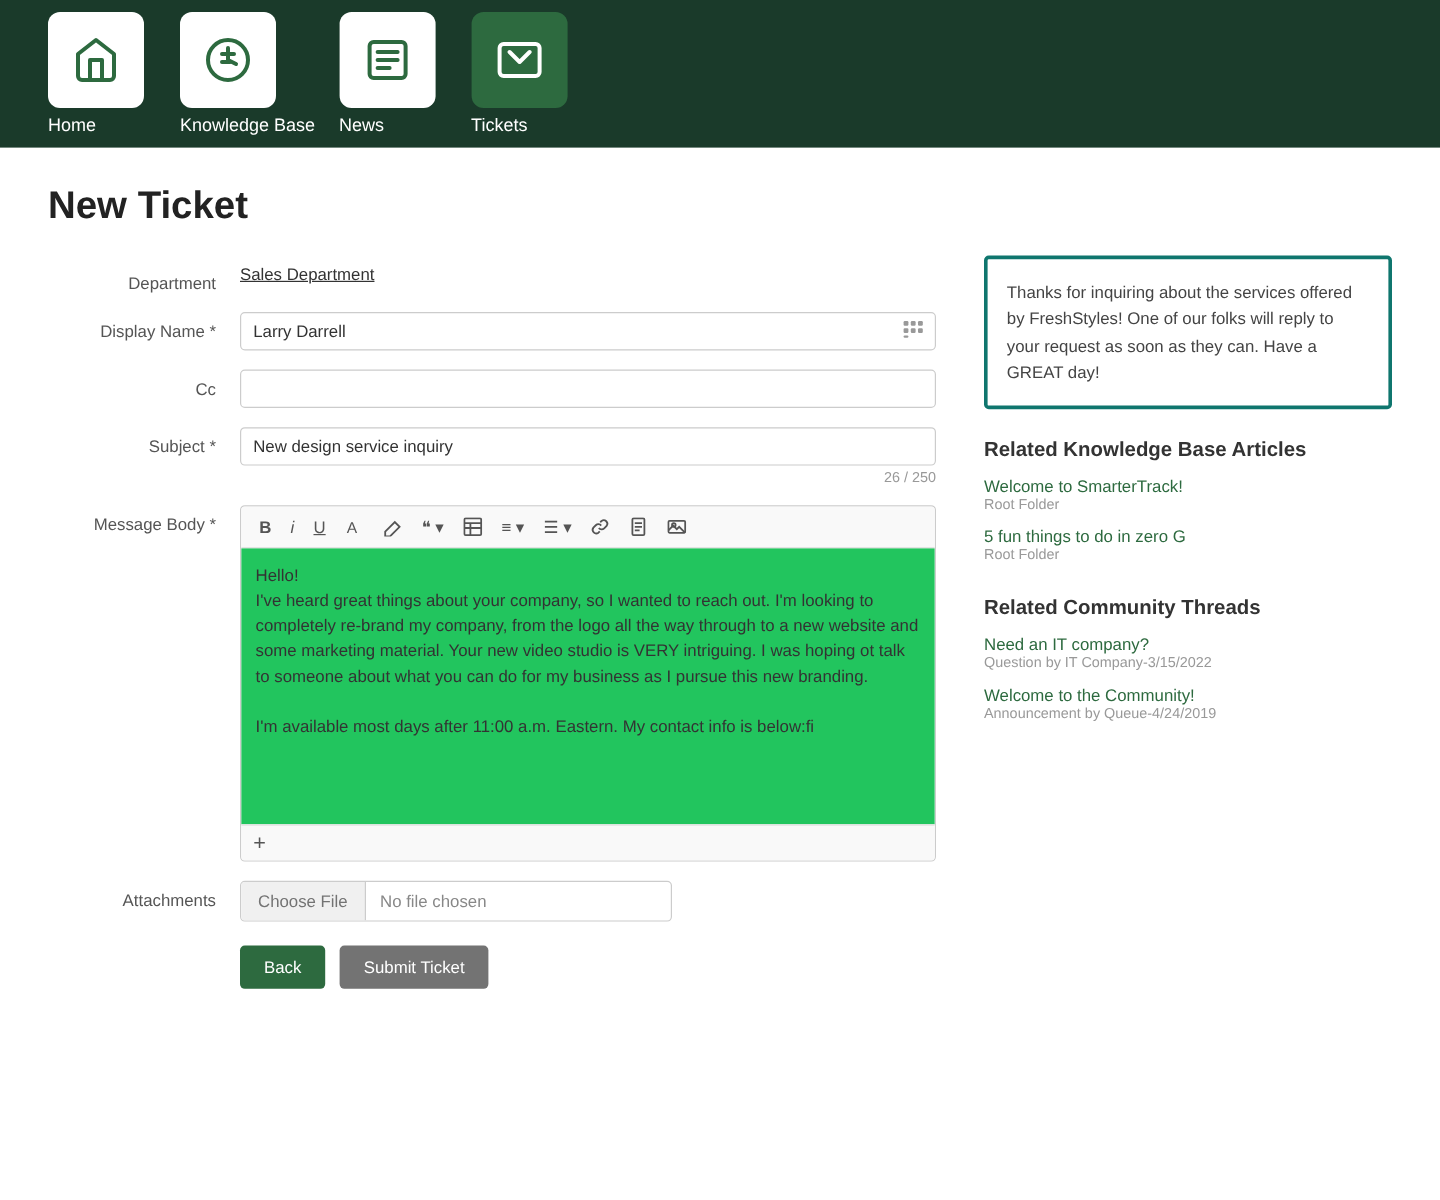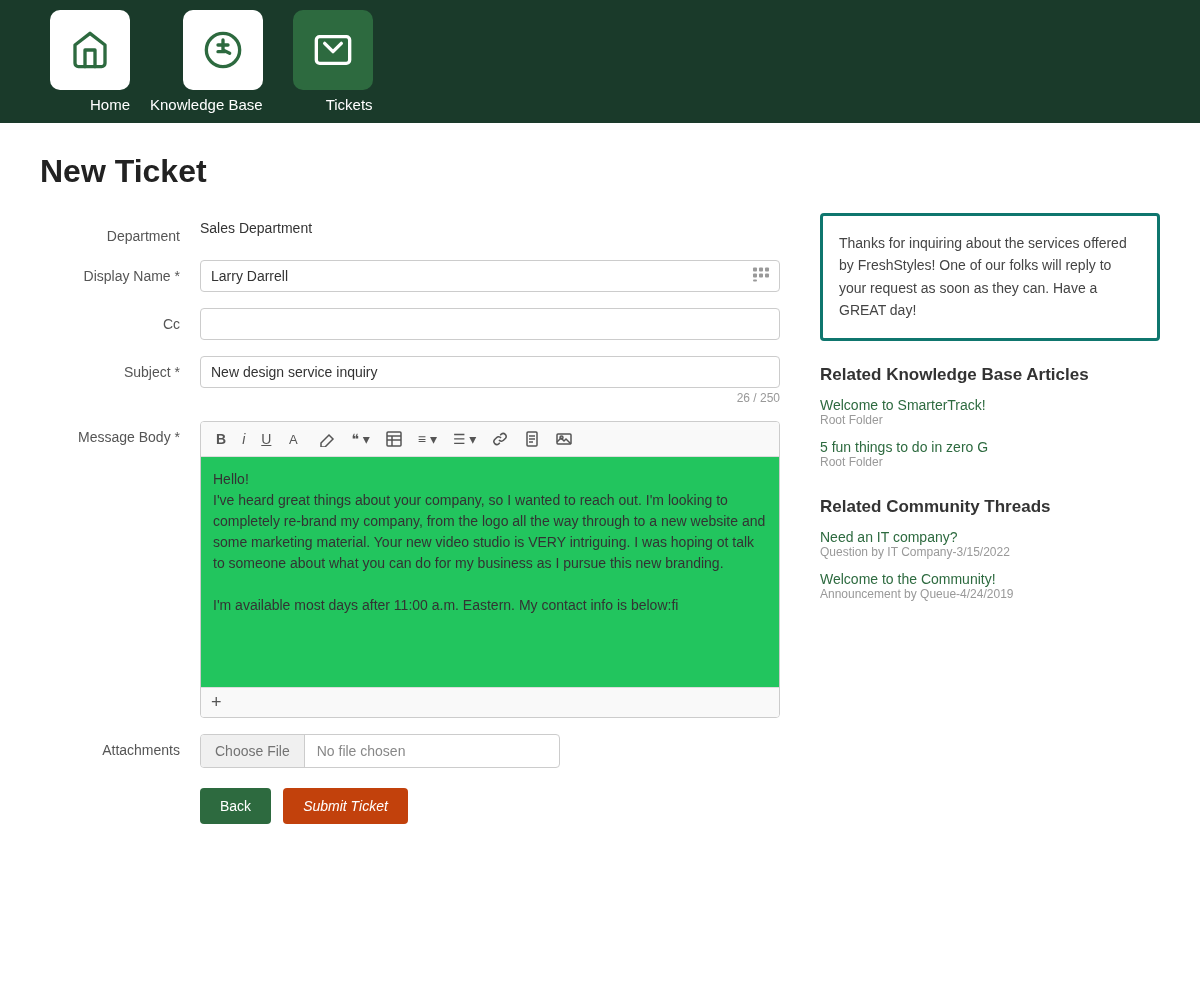--- a/index.html
+++ b/index.html
@@ -8,21 +8,21 @@
     
     .nav-bar {
       background: #1a3a2a;
       padding: 10px 40px;
       display: flex;
       gap: 20px;
     }
     .nav-item {
       display: flex;
       flex-direction: column;
-      align-items: flex-end;
+      align-items: flex-start;
       cursor: pointer;
       min-width: 90px;
     }
     .nav-icon-box {
       width: 80px;
       height: 80px;
       background: #fff;
       border-radius: 10px;
       display: flex;
       align-items: center;
@@ -82,20 +82,21 @@
       border-radius: 4px;
       padding: 7px 10px;
       font-size: 14px;
       color: #333;
       outline: none;
     }
     .department-value {
       padding-top: 8px;
       font-size: 14px;
       color: #333;
+      text-decoration: underline;
     }
     .char-count {
       text-align: right;
       font-size: 12px;
       color: #999;
       margin-top: 3px;
     }
     .display-name-wrapper {
       position: relative;
     }
@@ -207,28 +208,27 @@
     .btn-back {
       background: #2d6a3f;
       color: #fff;
       border: none;
       border-radius: 4px;
       padding: 10px 20px;
       cursor: pointer;
       font-size: 14px;
     }
     .btn-submit {
-      background: #c2410c;
+      background: #737373;
       color: #fff;
       border: none;
       border-radius: 4px;
       padding: 10px 20px;
       cursor: pointer;
       font-size: 14px;
-      font-style: italic;
     }
 
     
     .sidebar {
       width: 340px;
       flex-shrink: 0;
       padding-top: 60px;
     }
     .info-box {
       border: 3px solid #0f766e;
@@ -289,20 +289,31 @@
     <div class="nav-icon-box">
       <svg viewBox="0 0 24 24" fill="none" stroke="#2d6a3f" stroke-width="2" stroke-linecap="round" stroke-linejoin="round">
         <path d="M12 2C6.5 2 2 6.5 2 12s4.5 10 10 10 10-4.5 10-10S17.5 2 12 2z"></path>
         <path d="M12 6v6l4 2"></path>
         <path d="M9 9h6M9 13h4"></path>
       </svg>
     </div>
     <span class="nav-label">Knowledge Base</span>
   </div>
 
+  <div class="nav-item">
+    <div class="nav-icon-box">
+      <svg viewBox="0 0 24 24" fill="none" stroke="#2d6a3f" stroke-width="2" stroke-linecap="round" stroke-linejoin="round">
+        <rect x="3" y="3" width="18" height="18" rx="2"></rect>
+        <line x1="7" y1="8" x2="17" y2="8"></line>
+        <line x1="7" y1="12" x2="17" y2="12"></line>
+        <line x1="7" y1="16" x2="13" y2="16"></line>
+      </svg>
+    </div>
+    <span class="nav-label">News</span>
+  </div>
 
   <div class="nav-item">
     <div class="nav-icon-box active">
       <svg viewBox="0 0 24 24" fill="none" stroke="#fff" stroke-width="2" stroke-linecap="round" stroke-linejoin="round">
         <rect x="2" y="4" width="20" height="16" rx="2"></rect>
         <polyline points="7 8 12 13 17 8"></polyline>
       </svg>
     </div>
     <span class="nav-label">Tickets</span>
   </div>

